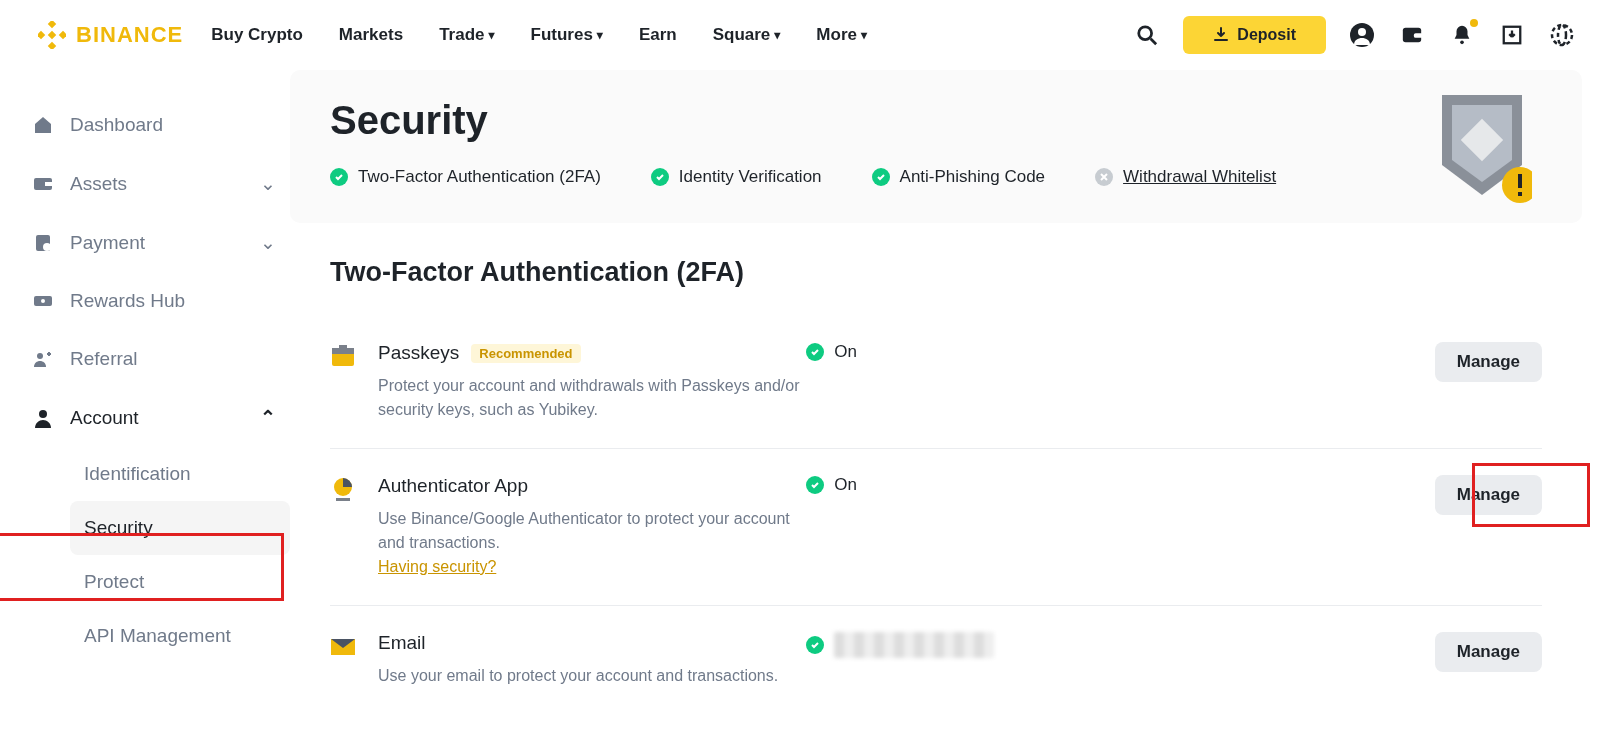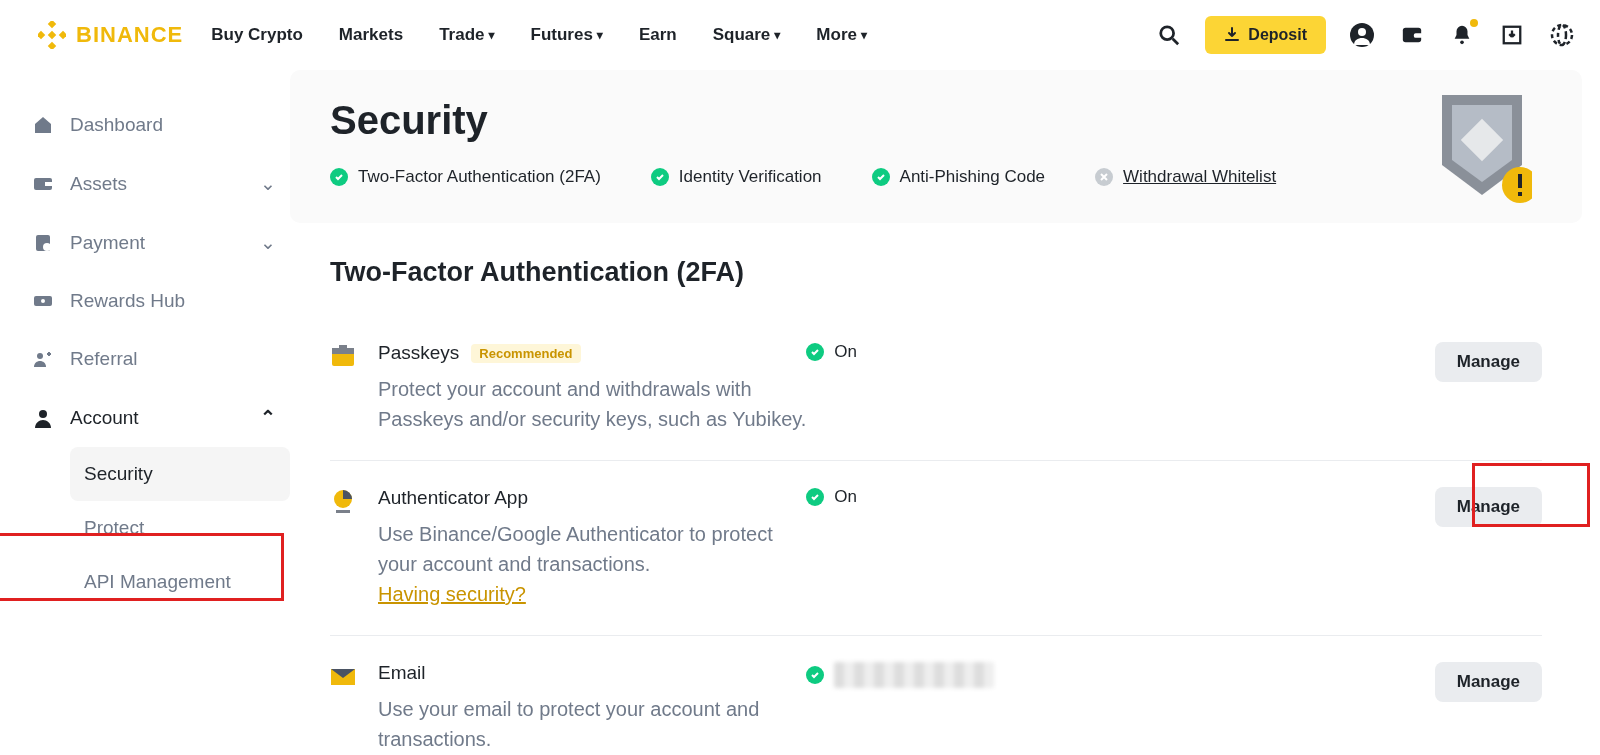--- a/index.html
+++ b/index.html
@@ -7,21 +7,21 @@
   
   
   .header { display: flex; align-items: center; padding: 0 24px; height: 70px; border-bottom: 1px solid transparent; margin-left: 14px; }
   .logo { display: flex; align-items: center; font-weight: 700; font-size: 22px; color: #f0b90b; letter-spacing: 1px; margin-right: 28px; }
   .logo svg { margin-right: 10px; }
   .nav { display: flex; align-items: center; gap: 36px; flex: 1; }
   .nav-item { font-size: 17px; font-weight: 600; color: #1e2329; cursor: pointer; display: flex; align-items: center; gap: 4px; }
   .nav-item .chev { font-size: 12px; }
   .header-right { display: flex; align-items: center; gap: 22px; }
   .icon-btn { width: 28px; height: 28px; display: flex; align-items: center; justify-content: center; cursor: pointer; }
-  .deposit-btn { background: #fcd535; color: #1e2329; font-weight: 600; font-size: 16px; padding: 10px 19px; border-radius: 6px; display: flex; align-items: center; gap: 8px; cursor: pointer; border: none; }
+  .deposit-btn { background: #fcd535; color: #1e2329; font-weight: 600; font-size: 16px; padding: 10px 30px; border-radius: 6px; display: flex; align-items: center; gap: 8px; cursor: pointer; border: none; }
   .bell-wrap { position: relative; }
   .bell-dot { position: absolute; top: -2px; right: -2px; width: 8px; height: 8px; border-radius: 50%; background: #f0b90b; }
   
   
   .layout { display: flex; justify-content: space-between; }
   
   
   .sidebar { width: 290px; padding: 26px 0 26px 18px; }
   .side-item { display: flex; align-items: center; padding: 18px 14px; font-size: 19px; font-weight: 500; color: #707a8a; cursor: pointer; border-radius: 8px; }
   .side-item.expanded { color: #1e2329; }
@@ -45,21 +45,21 @@
   .shield-badge { position: absolute; right: 50px; top: 20px; }
   
   .section { padding: 34px 40px 0 40px; margin-right: 18px; }
   .section h2 { font-size: 27px; font-weight: 700; margin-bottom: 28px; }
   .row { display: flex; align-items: flex-start; padding: 26px 0; border-bottom: 1px solid #eaecef; }
   .row-ico { width: 26px; height: 26px; margin-right: 22px; margin-top: 2px; }
   .row-text { flex: 1; max-width: 640px;}
   .row-title-line { display: flex; align-items: center; gap: 12px; margin-bottom: 10px; }
   .row-title { font-size: 19px; font-weight: 400; }
   .row-tag { background: #fef6d8; color: #c99400; font-size: 13px; font-weight: 600; padding: 2px 8px; border-radius: 4px; }
-  .row-desc { font-size: 20px; color: #707a8a; line-height: 1.5; }
+  .row-desc { font-size: 16px; color: #707a8a; line-height: 1.5; }
   .row-link { color: #c99400; text-decoration: underline; cursor: pointer; }
   .row-status { display: flex; align-items: center; gap: 10px; font-size: 17px; width: 200px; }
   .row-spacer { flex: 1; }
   .row-btn { background: #eaecef; color: #1e2329; font-weight: 600; font-size: 17px; padding: 10px 22px; border-radius: 8px; border: none; cursor: pointer; }
   .blurred { width: 160px; height: 26px; background: repeating-linear-gradient(90deg, #ddd 0 10px, #eee 10px 20px); filter: blur(2px); border-radius: 2px; }
   
   svg { display: block; }
 </style>
 </head>
 <body>
@@ -206,20 +206,21 @@
       <span class="ico">
           <svg width="20" height="20" viewBox="0 0 20 20">
             <circle cx="10" cy="6" r="4" fill="#1e2329"></circle>
             <path d="M2 20c0-5 4-8 8-8s8 3 8 8" fill="#1e2329"></path>
           </svg>
         </span>
       <span class="grow">Account</span>
       <span style="font-weight:700;">⌃</span>
     </div>
     <div class="side-sub">
+      <div class="side-sub-item">Identification</div>
       <div class="side-sub-item active">Security</div>
       <div class="side-sub-item">Protect</div>
       <div class="side-sub-item">API Management</div>
     </div>
 
     <div class="highlight-red" style="left:-8px; top:463px; width:292px; height:68px;"></div>
   </div>
 
   <div class="main">
     <div class="banner">

